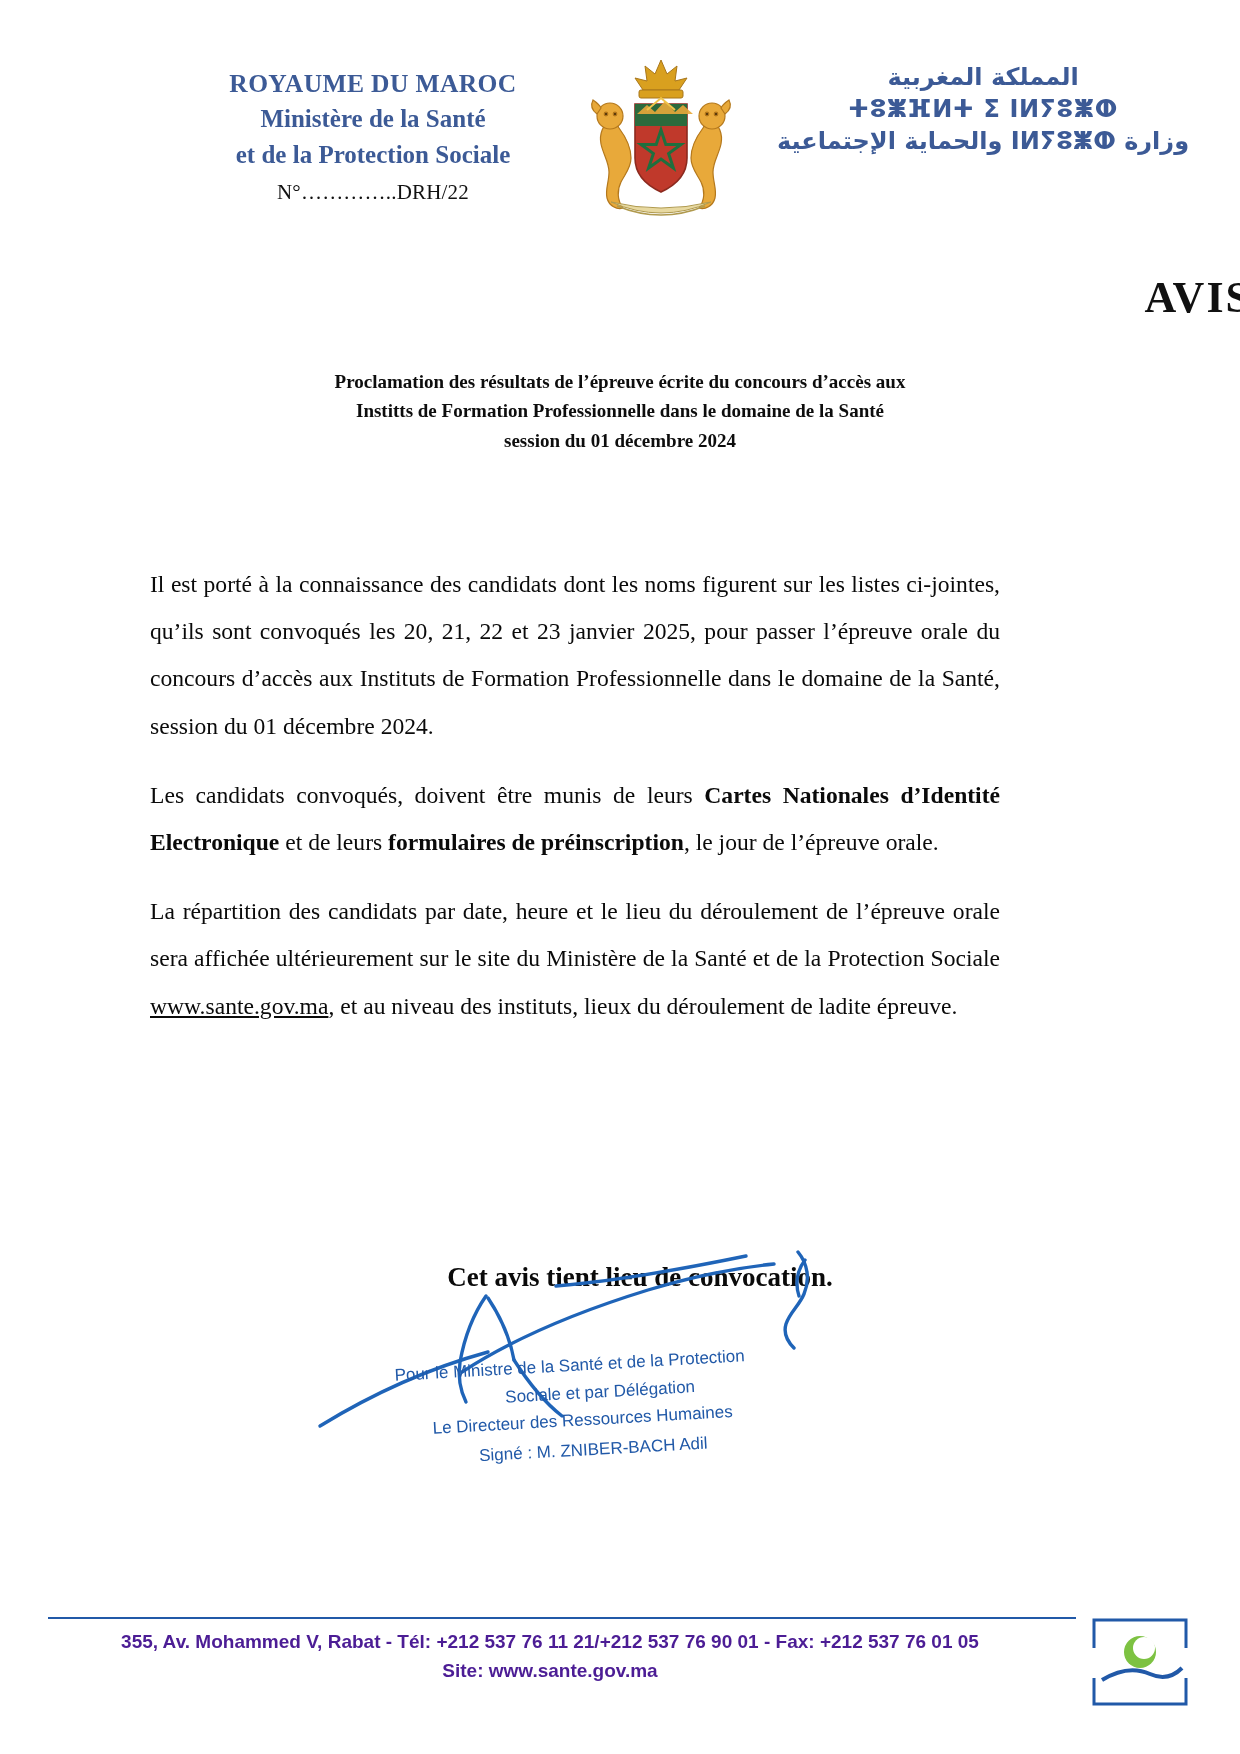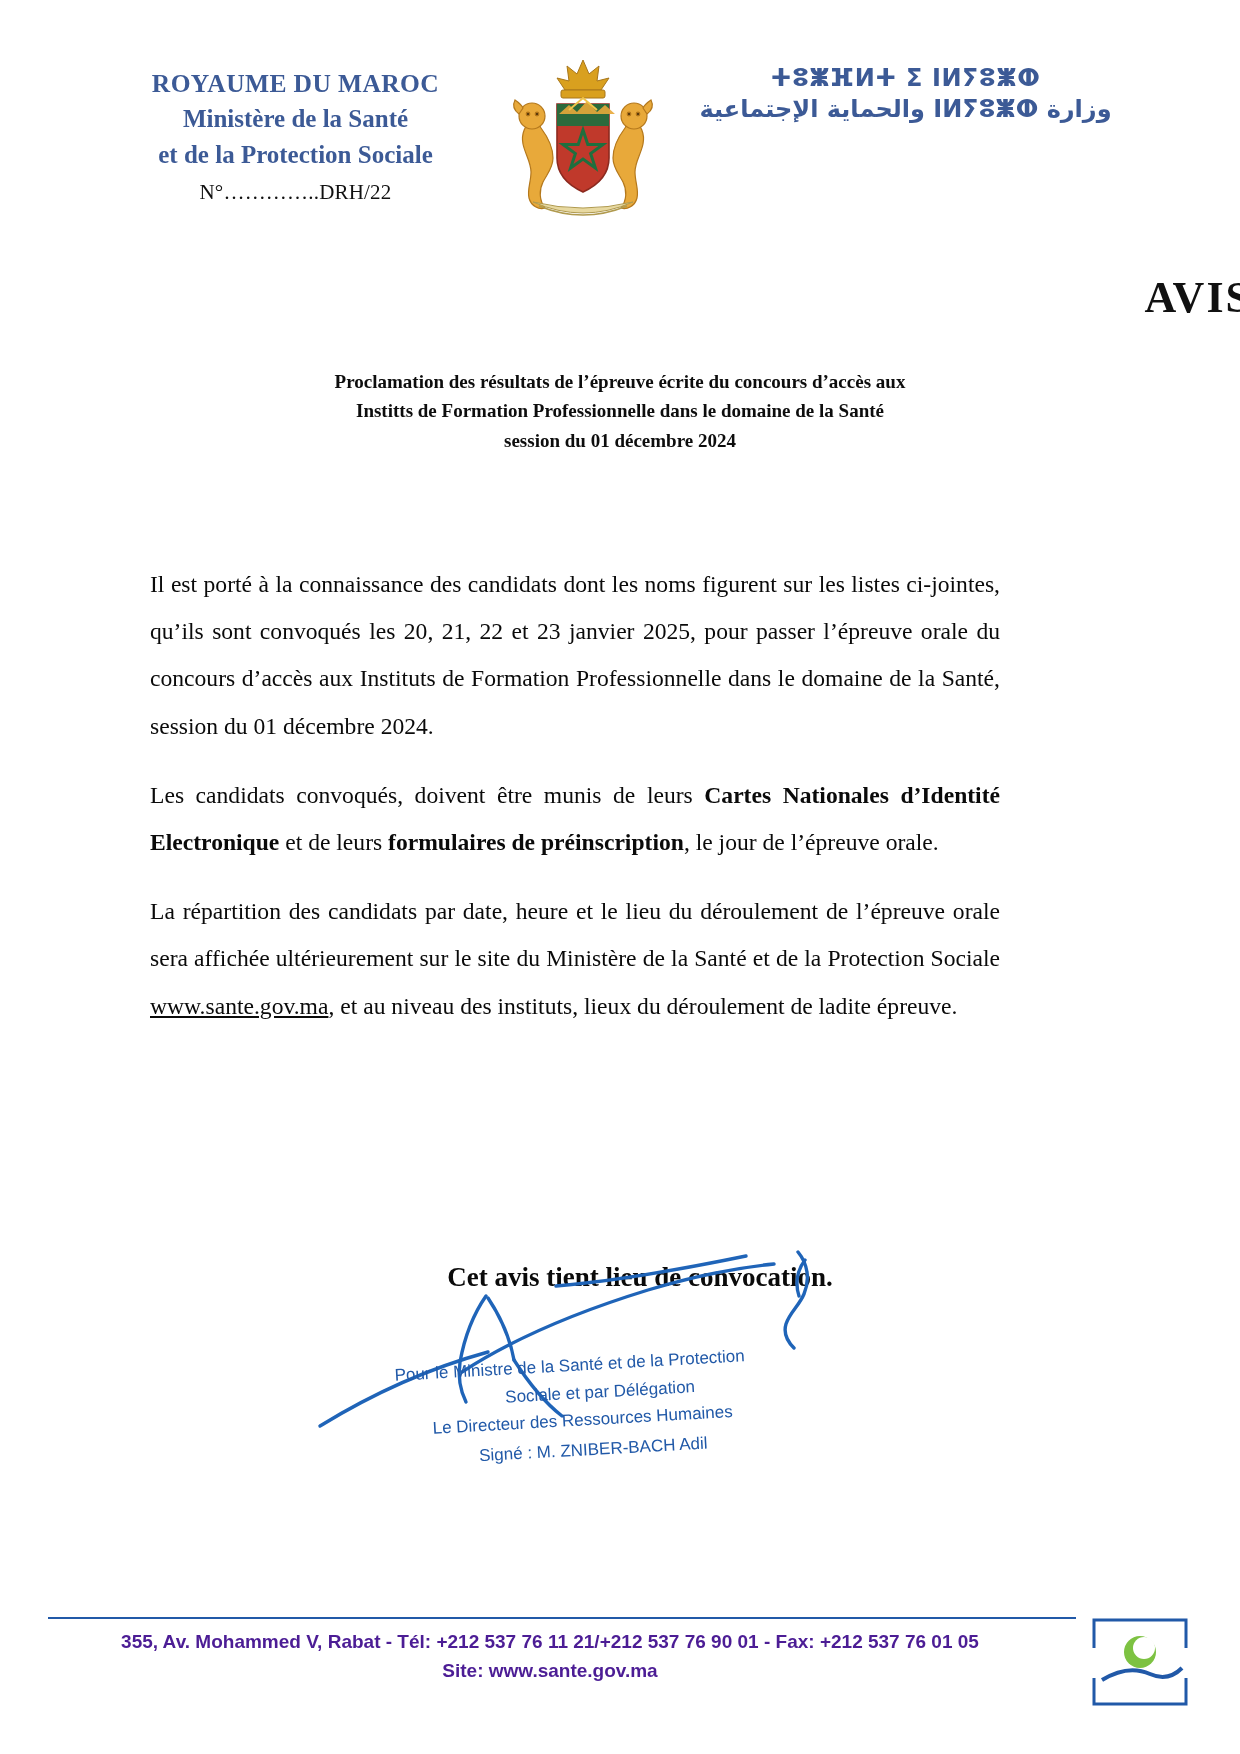--- a/index.html
+++ b/index.html
@@ -24,21 +24,21 @@
 
   
   .header {
     position: absolute;
     top: 52px;
     left: 0;
     width: 1240px;
     height: 190px;
     display: flex;
     align-items: flex-start;
-    justify-content: center;
+    justify-content: flex-end;
     box-sizing: border-box;
     padding: 0 22px 0 18px;
   }
   .header-fr {
     width: 400px;
     text-align: center;
     color: #3c5a96;
     font-family: "Liberation Serif", "DejaVu Serif", serif;
     font-weight: bold;
     padding-top: 14px;
@@ -254,20 +254,21 @@
         <path d="M60 60 l10 -9 l8 7 l10 -11 l10 11 l8 -7 l10 9 z" fill="#e8a93a" opacity="0.9"></path>
 
         <path d="M70 56 l14 -12 l14 12" fill="none" stroke="#f0c44a" stroke-width="2"></path>
 
         <path d="M34 148 q50 22 100 0 q-50 12 -100 0 z" fill="#e8d9a0" stroke="#b09a4e" stroke-width="1"></path>
         <path d="M40 152 q44 18 88 0" fill="none" stroke="#b09a4e" stroke-width="1.4"></path>
       </svg>
     </div>
 
     <div class="header-ar">
+      <div class="ar">المملكة المغربية</div>
       <div class="tif">ⵜⵓⵥⴼⵍⵜ ⵉ ⵏⵍⵢⵓⵥⵀ</div>
       <div class="ar">وزارة ⵏⵍⵢⵓⵥⵀ والحماية الإجتماعية</div>
     </div>
   </div>
 
   <div class="avis-title">AVIS</div>
 
   <div class="subtitle">
     <div>Proclamation des résultats de l’épreuve écrite du concours d’accès aux</div>
     <div>Institts de Formation Professionnelle dans le domaine de la Santé</div>

